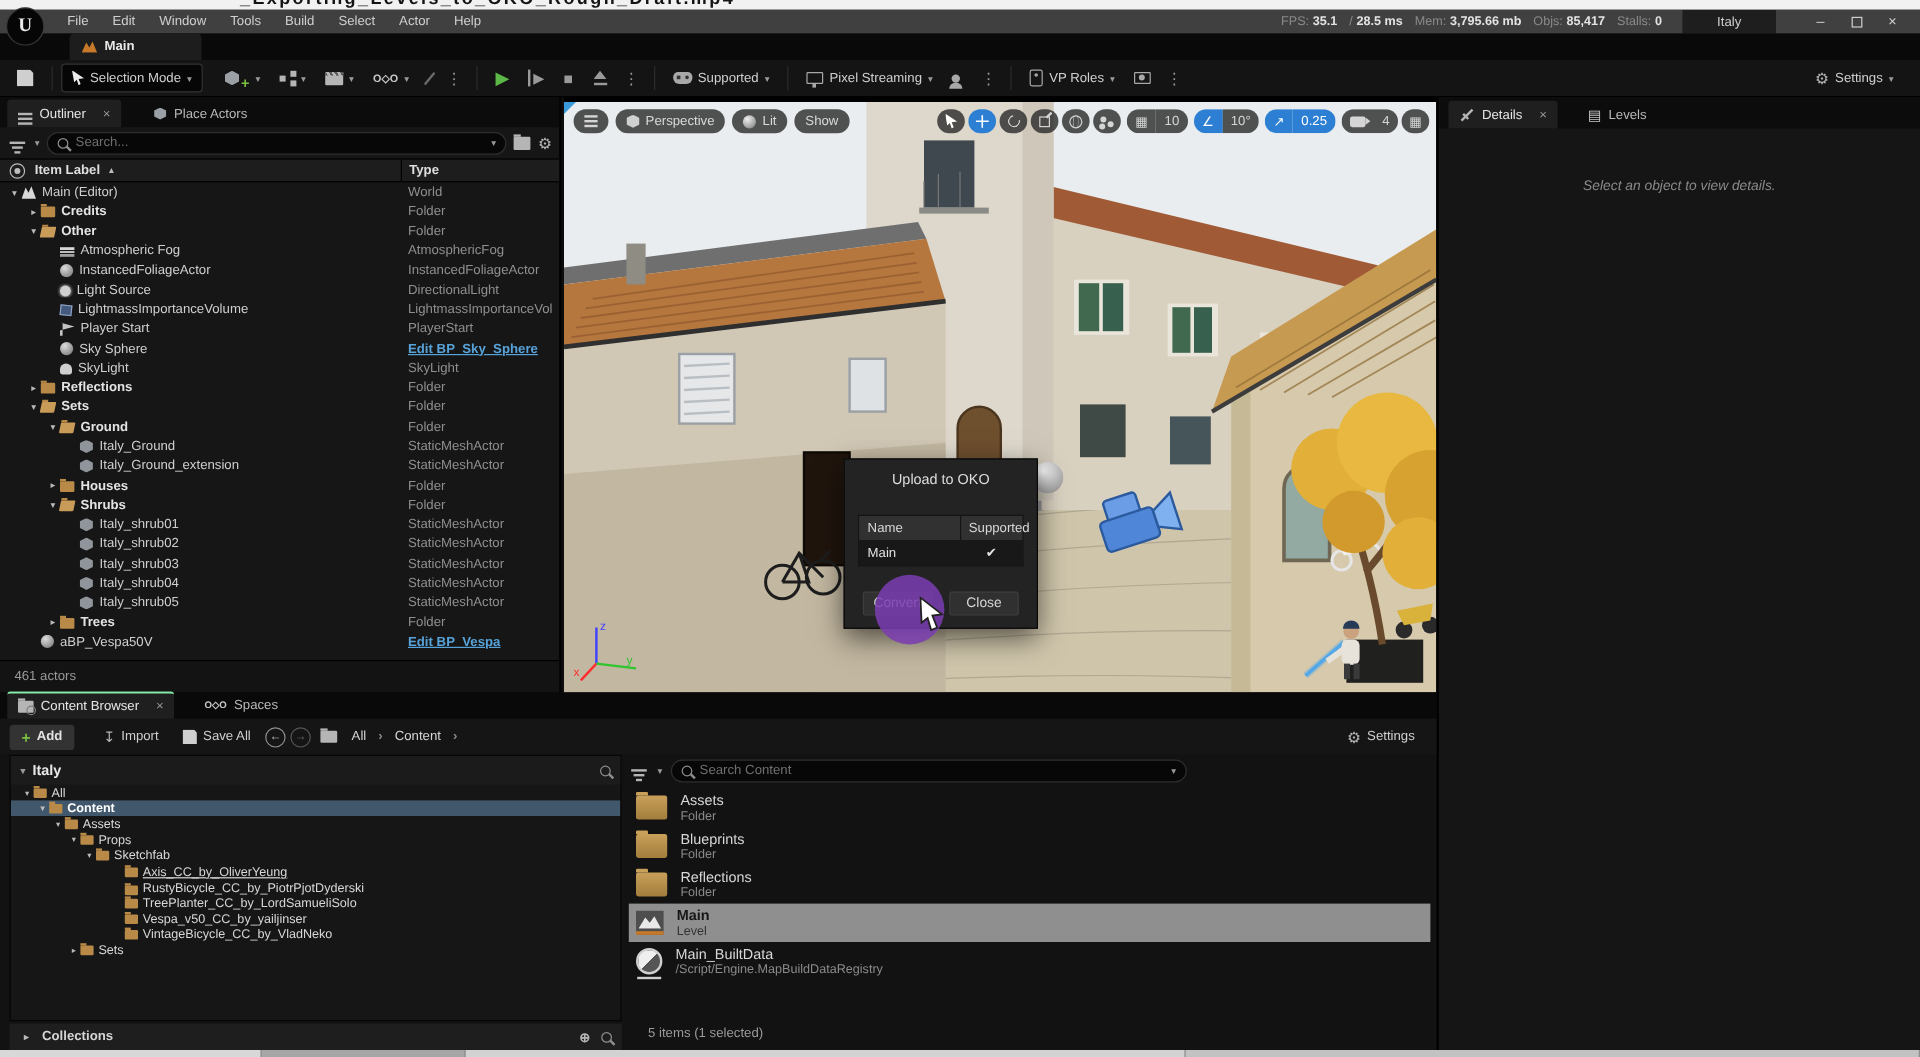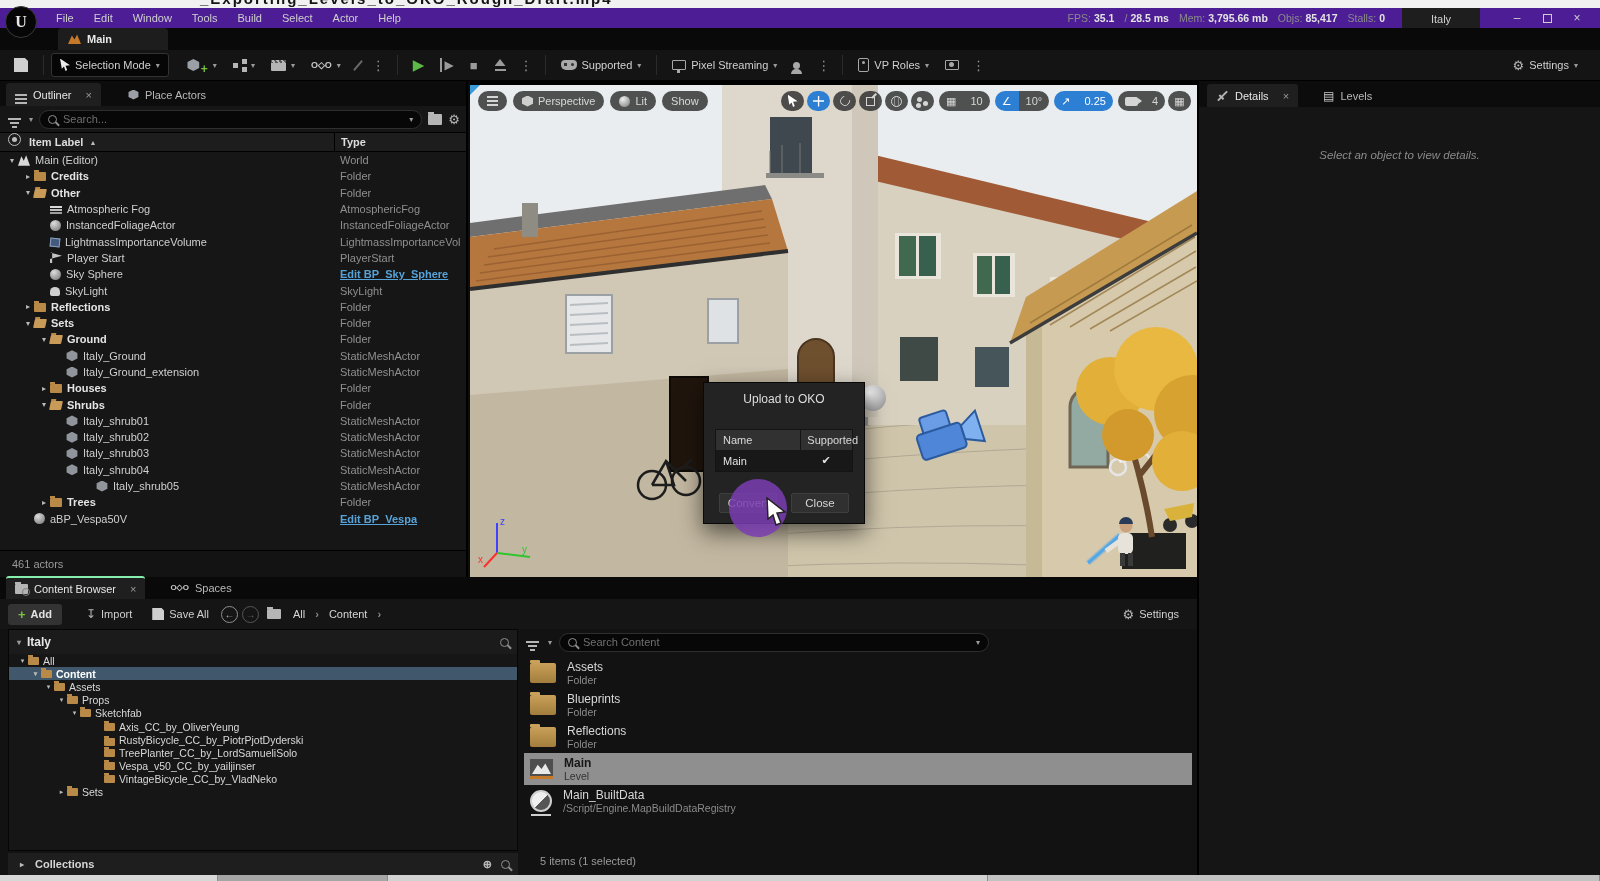--- a/index.html
+++ b/index.html
@@ -7,21 +7,21 @@
 #app{position:relative;width:1600px;height:881px;background:#0d0d0d;font-family:"Liberation Sans",sans-serif;color:#cfcfcf;overflow:hidden;font-size:11px}
 .flex{display:flex;align-items:center}
 
 
 #overlay-top{position:absolute;left:0;top:0;width:1600px;height:8px;background:#f1f1f1;overflow:hidden;z-index:50}
 #overlay-top .clip{position:absolute;top:-10px;left:200px;font-size:15px;font-weight:700;letter-spacing:2px;color:#141414;white-space:nowrap}
 #scrub{position:absolute;left:0;bottom:0;width:1600px;height:6px;display:flex;z-index:50}
 #scrub .seg{height:6px;display:inline-block;border-right:1px solid #8c8c8c}
 
 
-#menubar{position:absolute;left:0;top:8px;width:1600px;height:20px;background:#4c1d95}
+#menubar{position:absolute;left:0;top:8px;width:1600px;height:20px;background:#404040}
 #logo{position:absolute;left:5px;top:6px;width:32px;height:32px;border-radius:50%;background:#060606;border:1.5px solid #3a3a3a;color:#e8e8e8;display:flex;align-items:center;justify-content:center;font-weight:700;font-size:16px;z-index:60;font-family:"Liberation Serif",serif}
 .menu-item{padding:0 10px;color:#cfcfcf;height:20px;display:inline-flex;align-items:center}
 #menu-items{position:absolute;left:46px;top:0;height:20px}
 #stats{position:absolute;right:215px;top:0;height:20px;display:flex;gap:10px;align-items:center}
 .stat .s-l{color:#8a8a8a;font-size:10.5px}
 .stat .s-v{color:#e3e3e3;font-size:10.5px;font-weight:700}
 #win-label{position:absolute;right:120px;top:0;height:22px;width:78px;background:#1e1e1e;display:flex;align-items:center;justify-content:center;color:#cfcfcf}
 .win-btn{width:30px;height:20px;display:inline-flex;align-items:center;justify-content:center;color:#cfcfcf;font-size:12px}
 #win-controls{position:absolute;right:8px;top:0;height:20px;display:flex}
 .ic-restore{width:9px;height:9px;border:1.5px solid #cfcfcf}
@@ -86,21 +86,21 @@
 .ptab{height:23px;display:flex;align-items:center;gap:6px;padding:0 9px;color:#b9b9b9}
 .ptab.active{background:#1f1f1f;border-radius:3px 3px 0 0;color:#e6e6e6;font-weight:400}
 .ptab .x{color:#9a9a9a;margin-left:8px;font-size:11px}
 .ic-list{width:12px;height:2px;background:#b5b5b5;position:relative}
 .ic-list::before{content:"";position:absolute;top:4px;width:12px;height:2px;background:#b5b5b5}
 .ic-list::after{content:"";position:absolute;top:8px;width:12px;height:2px;background:#b5b5b5}
 #o-search-row{display:flex;align-items:center;height:26px;padding:0 6px;gap:6px}
 .search-box{flex:1;display:flex;align-items:center;gap:6px;background:#070707;border:1px solid #2e2e2e;border-radius:10px;height:19px;padding:0 8px}
 .search-box input{flex:1;background:transparent;border:none;outline:none;color:#cfcfcf;font-size:11px;font-family:"Liberation Sans",sans-serif}
 .search-box input::placeholder{color:#6f6f6f}
-#o-header{display:flex;height:20px;background:#1d1d1d;border-top:1px solid #000;border-bottom:1px solid #000;padding-left:8px}
+#o-header{display:flex;align-items:center;height:20px;background:#1d1d1d;border-top:1px solid #000;border-bottom:1px solid #000;padding-left:8px}
 #o-header .hl{flex:1;display:flex;gap:6px;align-items:center;color:#dedede;font-weight:700}
 #o-header .ht{width:132px;color:#dedede;font-weight:700;border-left:1px solid #000;padding-left:6px;height:100%;display:flex;align-items:center}
 .sort{font-size:7px;color:#bdbdbd}
 .o-rows{height:392px;overflow:hidden}
 .o-row{display:flex;align-items:center;height:16.3px}
 .o-cell-label{flex:1;display:flex;align-items:center;overflow:hidden;white-space:nowrap;color:#cfcfcf}
 .o-cell-type{width:132px;flex:none;color:#8f8f8f;overflow:hidden;white-space:nowrap;padding-left:6px}
 .tree-arrow{width:12px;flex:none;color:#b9b9b9;font-size:8px;text-align:center}
 .bold{font-weight:700;color:#e4e4e4}
 .link{color:#57a3d9;text-decoration:underline;font-weight:700}
@@ -414,20 +414,28 @@
 
       <div class="o-row">
         <span class="o-cell-label" style="padding-left: 38px;">
           <span class="tree-arrow"></span>
           <span class="ico ico-sphere"></span>
           <span>InstancedFoliageActor</span>
         </span>
         <span class="o-cell-type">InstancedFoliageActor</span>
       </div>
 
+      <div class="o-row">
+        <span class="o-cell-label" style="padding-left: 38px;">
+          <span class="tree-arrow"></span>
+          <span class="ico ico-sun"></span>
+          <span>Light Source</span>
+        </span>
+        <span class="o-cell-type">DirectionalLight</span>
+      </div>
 
       <div class="o-row">
         <span class="o-cell-label" style="padding-left: 38px;">
           <span class="tree-arrow"></span>
           <span class="ico ico-volume"></span>
           <span>LightmassImportanceVolume</span>
         </span>
         <span class="o-cell-type">LightmassImportanceVol</span>
       </div>
 
@@ -551,21 +559,21 @@
       <div class="o-row">
         <span class="o-cell-label" style="padding-left: 54px;">
           <span class="tree-arrow"></span>
           <span class="ico ico-mesh"></span>
           <span>Italy_shrub04</span>
         </span>
         <span class="o-cell-type">StaticMeshActor</span>
       </div>
 
       <div class="o-row">
-        <span class="o-cell-label" style="padding-left: 84px; text-align: right;">
+        <span class="o-cell-label" style="padding-left: 54px; text-align: right;">
           <span class="tree-arrow"></span>
           <span class="ico ico-mesh"></span>
           <span>Italy_shrub05</span>
         </span>
         <span class="o-cell-type">StaticMeshActor</span>
       </div>
 
       <div class="o-row">
         <span class="o-cell-label" style="padding-left: 38px;">
           <span class="tree-arrow">▸</span>
@@ -889,21 +897,21 @@
           <span class="ico-folder-sm"></span>
           <span>Props</span>
         </div>
 
         <div class="t-row" style="padding-left: 60px;">
           <span class="tree-arrow">▾</span>
           <span class="ico-folder-sm"></span>
           <span>Sketchfab</span>
         </div>
 
-        <div class="t-row" style="padding-left: 84px;">
+        <div class="t-row" style="padding-left: 84px; text-decoration: underline;">
           <span class="tree-arrow"></span>
           <span class="ico-folder-sm"></span>
           <span>Axis_CC_by_OliverYeung</span>
         </div>
 
         <div class="t-row" style="padding-left: 84px; align-items: flex-end;">
           <span class="tree-arrow"></span>
           <span class="ico-folder-sm"></span>
           <span>RustyBicycle_CC_by_PiotrPjotDyderski</span>
         </div>

